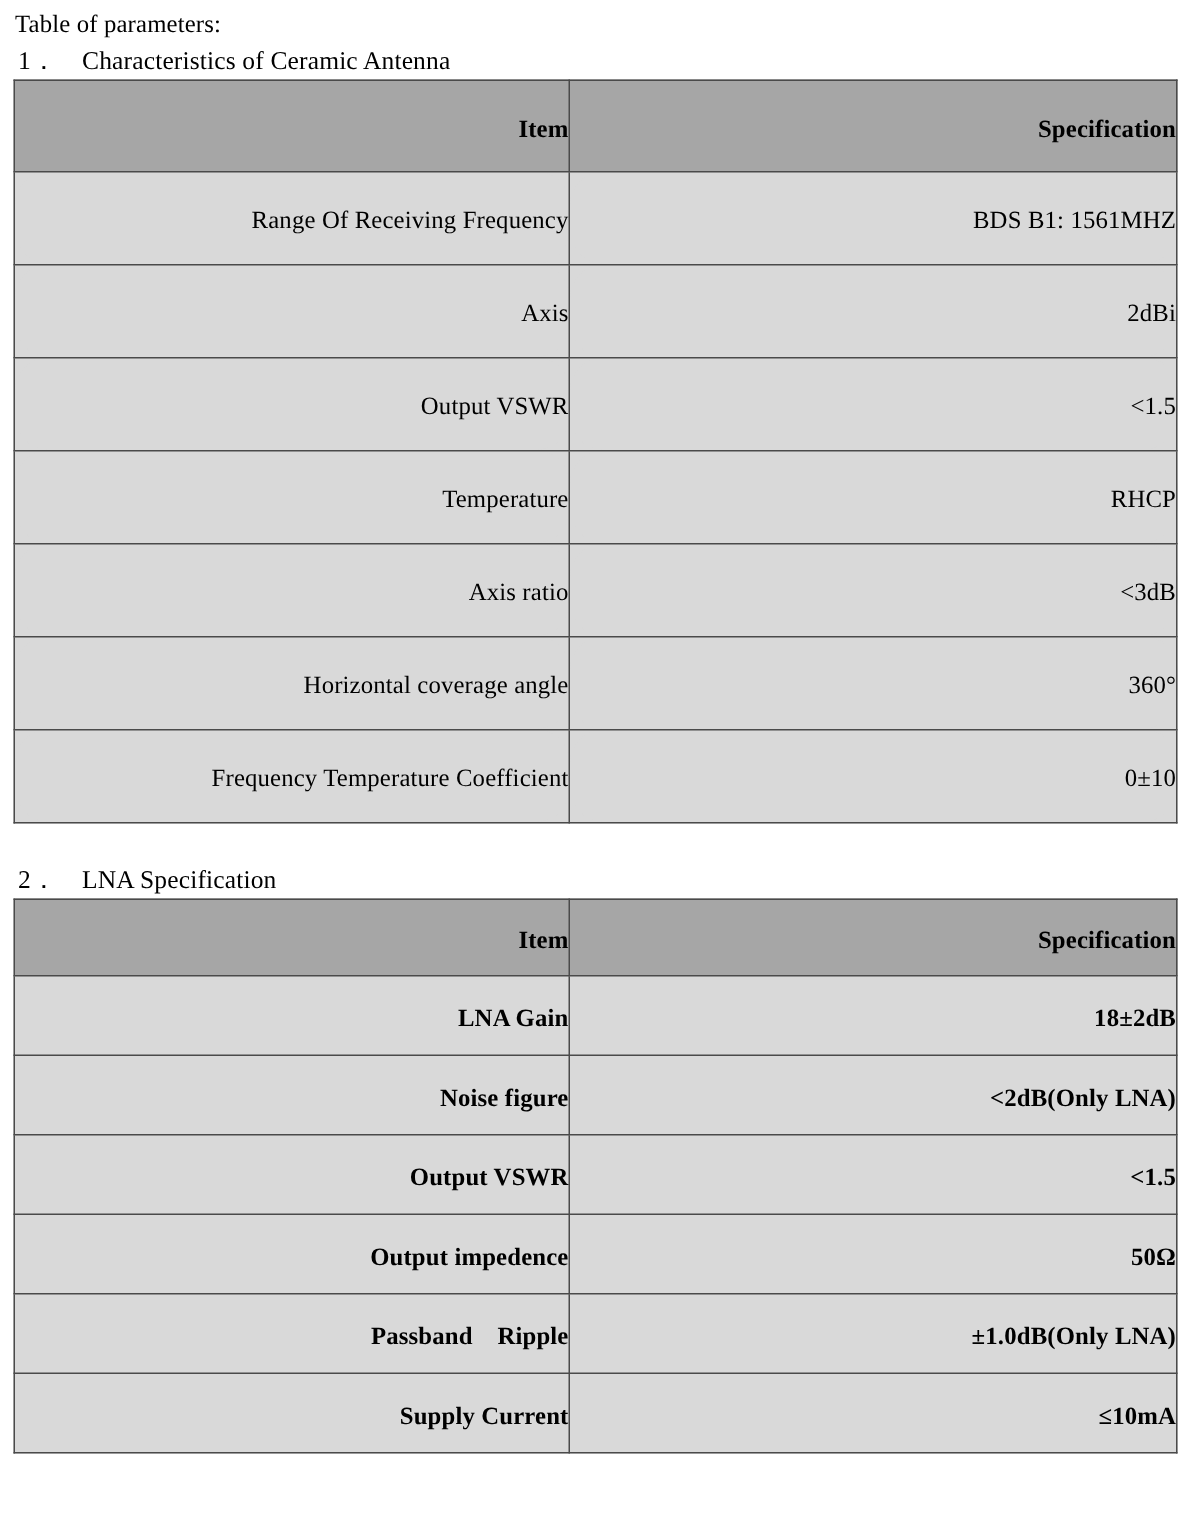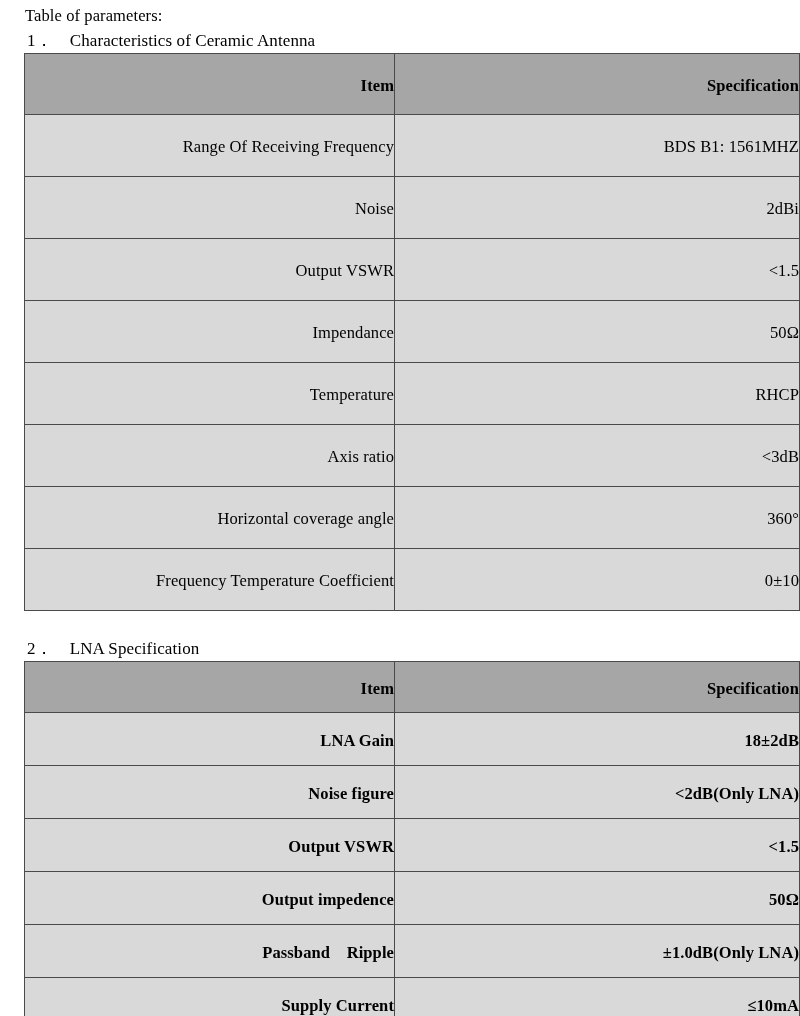--- a/index.html
+++ b/index.html
@@ -13,21 +13,20 @@
     font-family: "Liberation Serif", "DejaVu Serif", serif;
     color: #000000;
     overflow: hidden;
   }
   .page {
     position: relative;
     width: 776px;
     height: 1016px;
     padding: 0;
     box-sizing: border-box;
-    margin-left: 15px;
   }
   .intro {
     font-size: 16.5px;
     line-height: 1.0;
     padding: 8px 0 0 10px;
     letter-spacing: 0.1px;
   }
   .section-heading {
     font-size: 17px;
     line-height: 1.0;
@@ -96,30 +95,26 @@
         <th>Item</th>
         <th>Specification</th>
       </tr>
     </thead>
     <tbody>
       <tr>
         <td>Range Of Receiving Frequency</td>
         <td>BDS B1: 1561MHZ</td>
       </tr>
       <tr>
-        <td>Noise</td>
+        <td>Axis</td>
         <td>2dBi</td>
       </tr>
       <tr>
         <td>Output VSWR</td>
         <td>&lt;1.5</td>
-      </tr>
-      <tr>
-        <td>Impendance</td>
-        <td>50Ω</td>
       </tr>
       <tr>
         <td>Temperature</td>
         <td>RHCP</td>
       </tr>
       <tr>
         <td>Axis ratio</td>
         <td>&lt;3dB</td>
       </tr>
       <tr>

